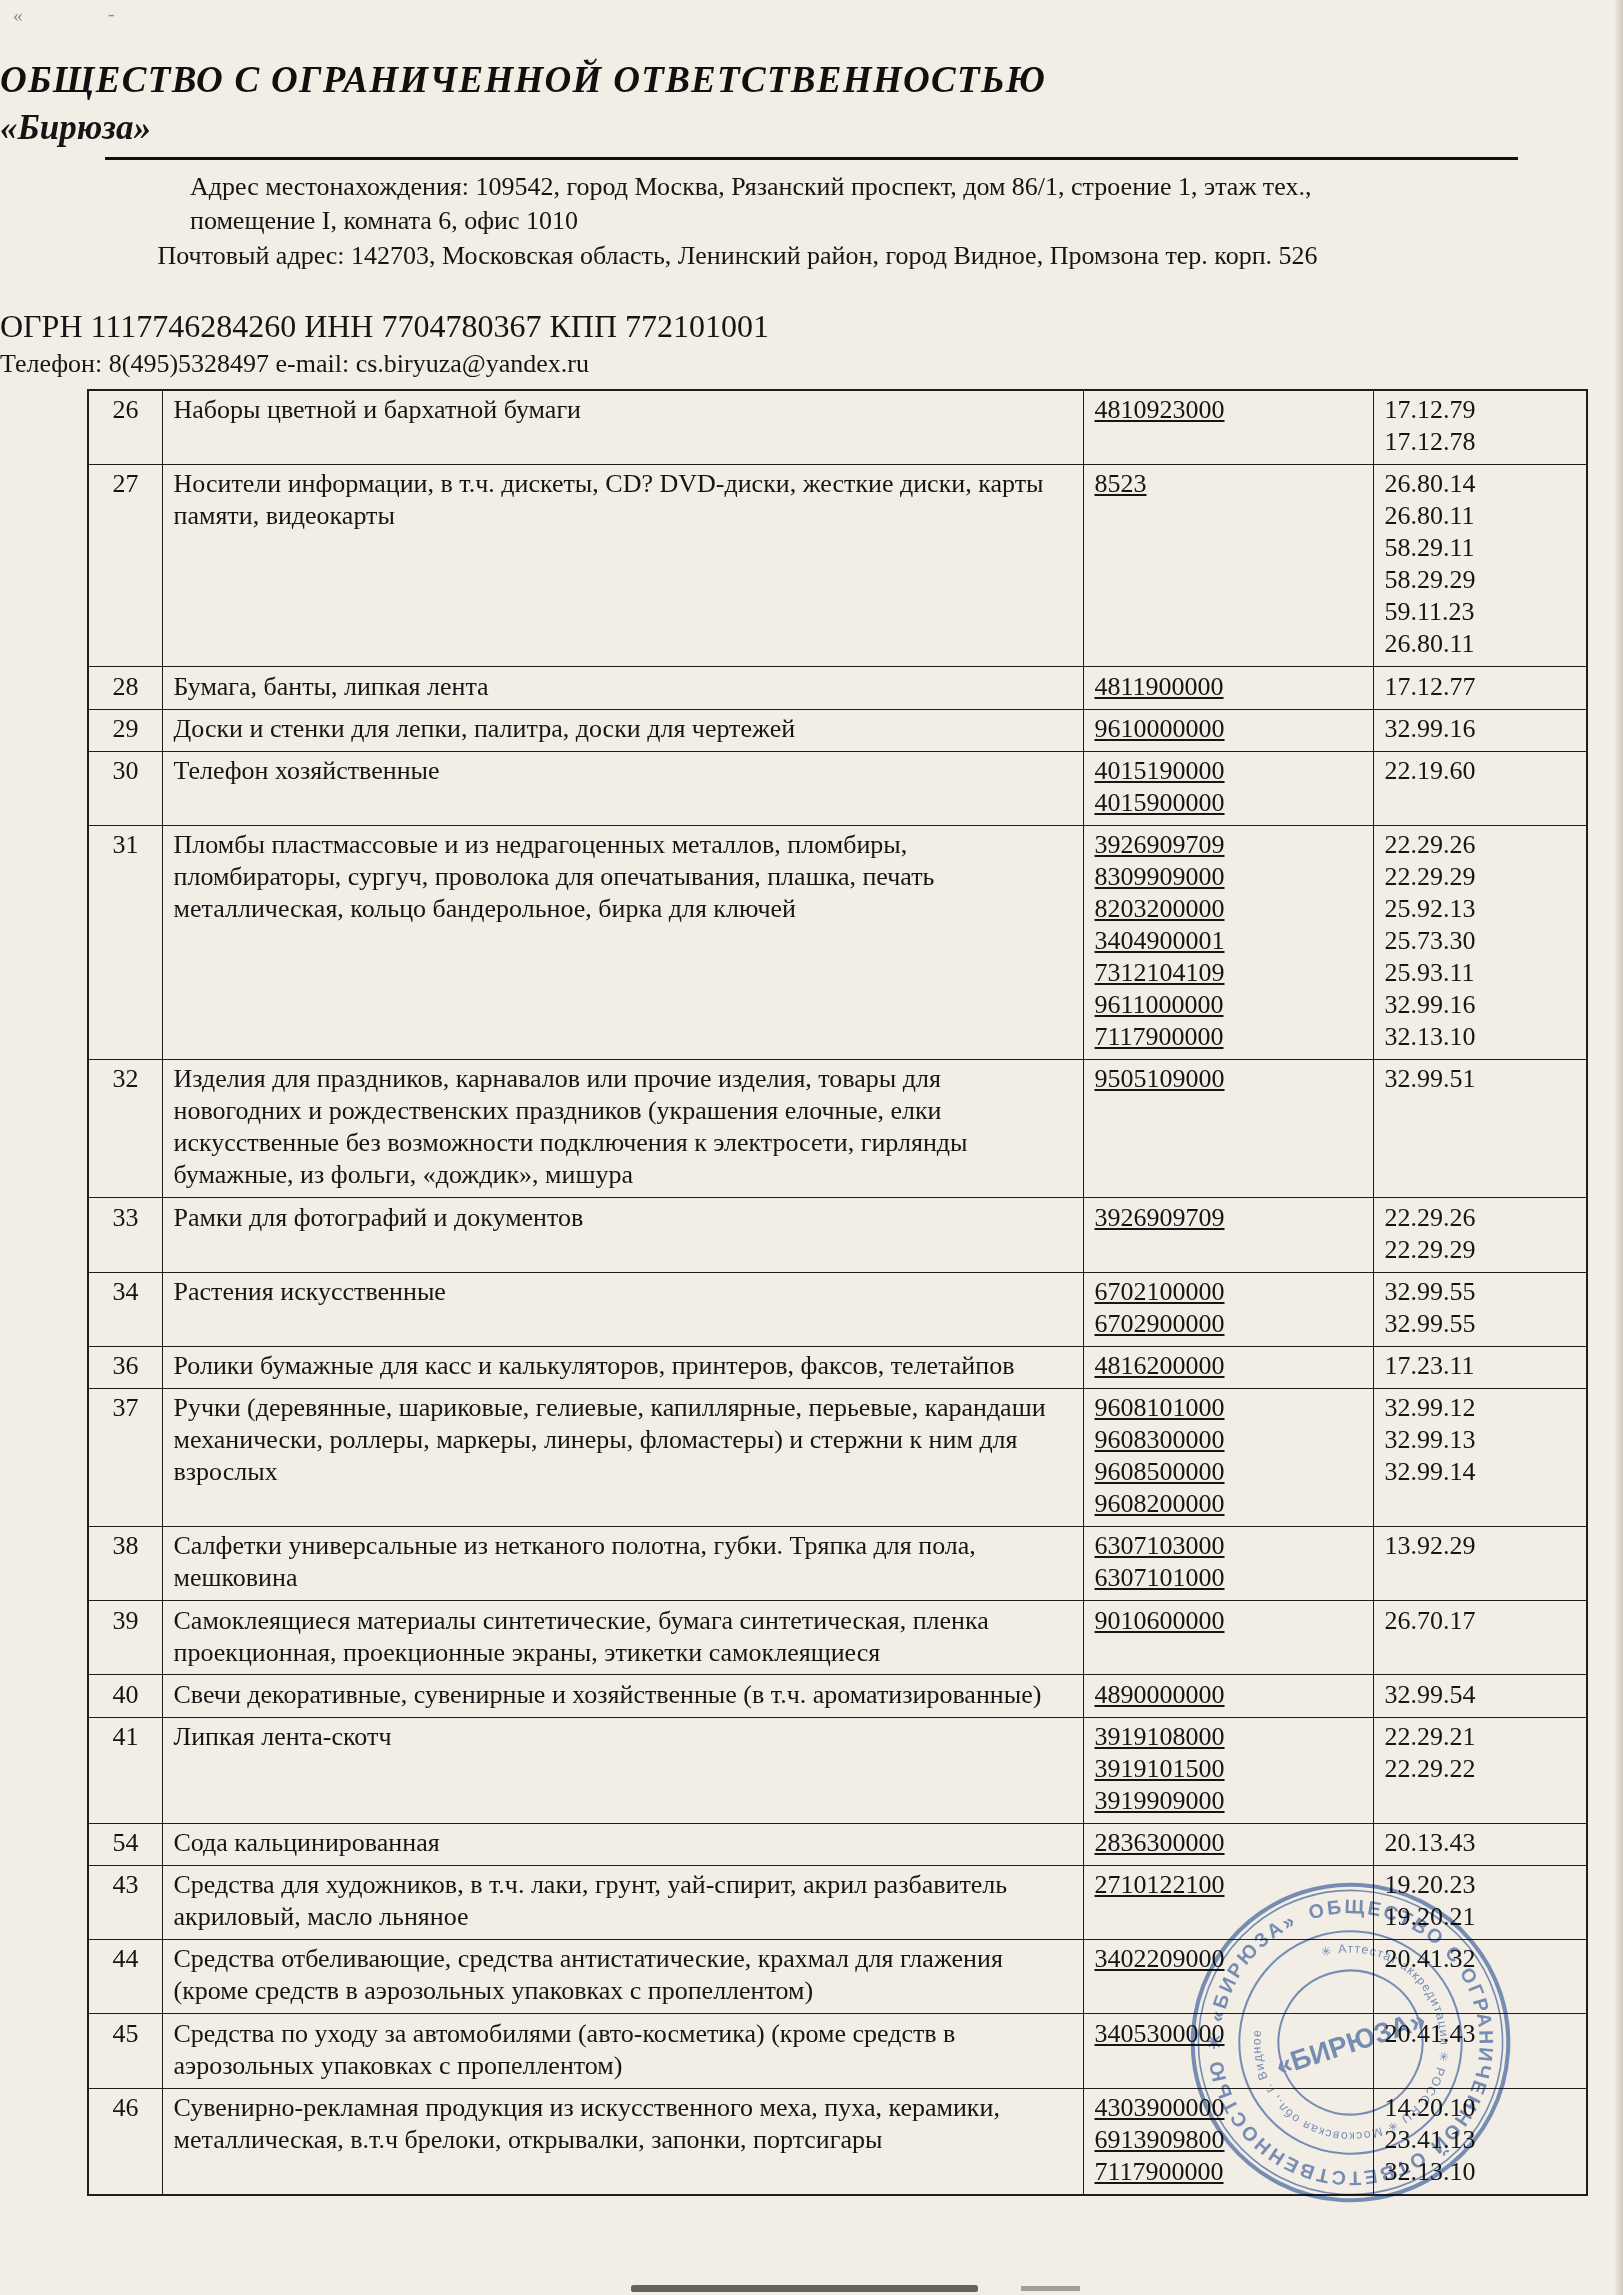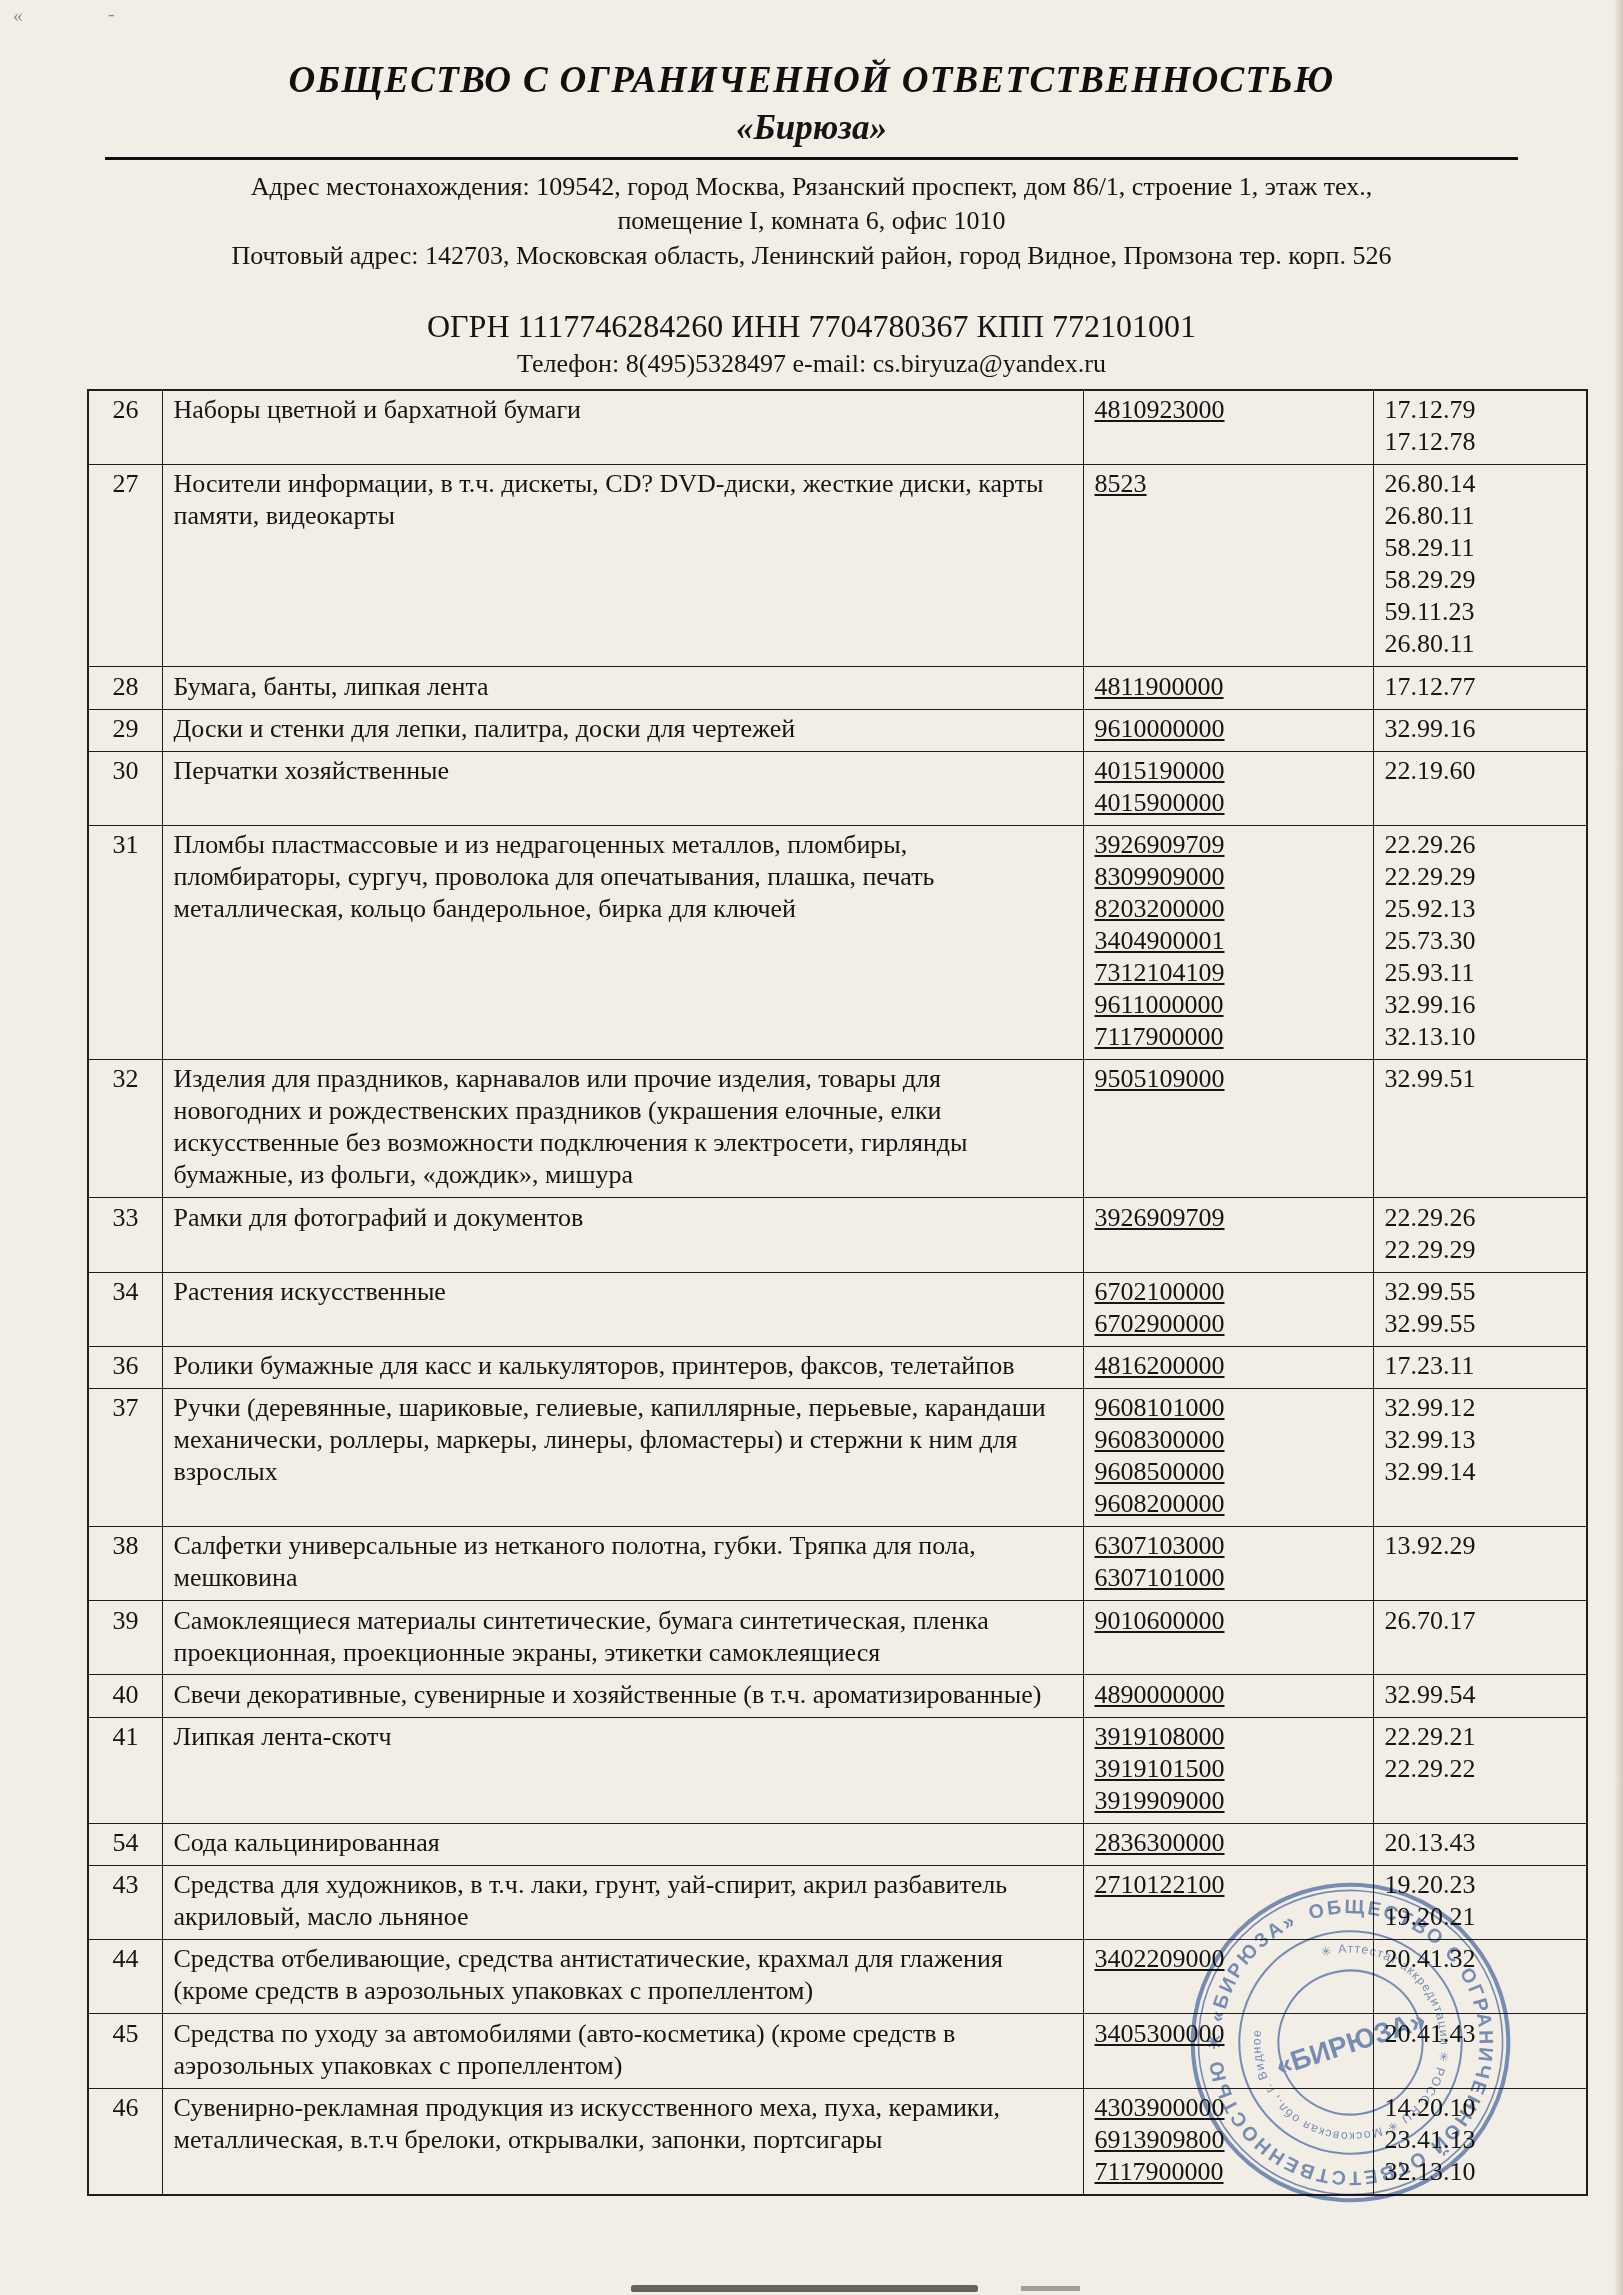--- a/index.html
+++ b/index.html
@@ -7,21 +7,21 @@
     width:1623px;height:2295px;position:relative;overflow:hidden;
     background:#f2eee6;
     font-family:"Liberation Serif", serif;
     color:#151515;
   }
   .paper-shade{position:absolute;right:0;top:0;width:9.2px;height:100%;background:linear-gradient(to left,#cfc9bd,rgba(0,0,0,0));}
   .scan-mark{position:absolute;color:#92908a;font-size:19.6px;}
   .bottom-streak{position:absolute;left:631px;bottom:2.6px;width:347px;height:7.9px;background:#4c4a46;border-radius:2.6px;opacity:.85;}
   .bottom-streak2{position:absolute;left:1021px;bottom:3.9px;width:59px;height:5.2px;background:#6a6862;opacity:.6;}
 
-  .header{position:absolute;top:58px;left:0;width:100%;text-align:center;}
+  .header{position:absolute;top:58px;left:0;width:100%;}
   .title1{font-size:37px;font-weight:bold;font-style:italic;letter-spacing:1.3px;color:#101010;}
   .title2{font-size:35px;font-weight:bold;font-style:italic;margin-top:6.5px;}
   .title-rule{width:1413px;margin:9.2px auto 0 auto;border-bottom:3.9px solid #101010;}
   .addr{font-size:26px;line-height:34px;margin:10.5px auto 0 auto;max-width:1243px;}
   .addr2{font-size:26px;line-height:34px;margin:1.3px auto 0 auto;max-width:1308px;}
   .regline{font-size:32px;margin-top:35px;}
   .contactline{font-size:26px;margin-top:3.9px;}
 
   table.doc{
     position:absolute;left:87px;top:389px;width:1411px;
@@ -94,21 +94,21 @@
         <td class="col-class">17.12.77</td>
       </tr>
       <tr>
         <td class="col-num">29</td>
         <td class="col-desc">Доски и стенки для лепки, палитра, доски для чертежей</td>
         <td class="col-codes">9610000000</td>
         <td class="col-class">32.99.16</td>
       </tr>
       <tr>
         <td class="col-num">30</td>
-        <td class="col-desc">Перчатки хозяйственные</td>
+        <td class="col-desc">Телефон хозяйственные</td>
         <td class="col-codes">4015190000
 4015900000</td>
         <td class="col-class">22.19.60</td>
       </tr>
       <tr>
         <td class="col-num">31</td>
         <td class="col-desc">Пломбы пластмассовые и из недрагоценных металлов, пломбиры, пломбираторы, сургуч, проволока для опечатывания, плашка, печать металлическая, кольцо бандерольное, бирка для ключей</td>
         <td class="col-codes">3926909709
 8309909000
 8203200000

